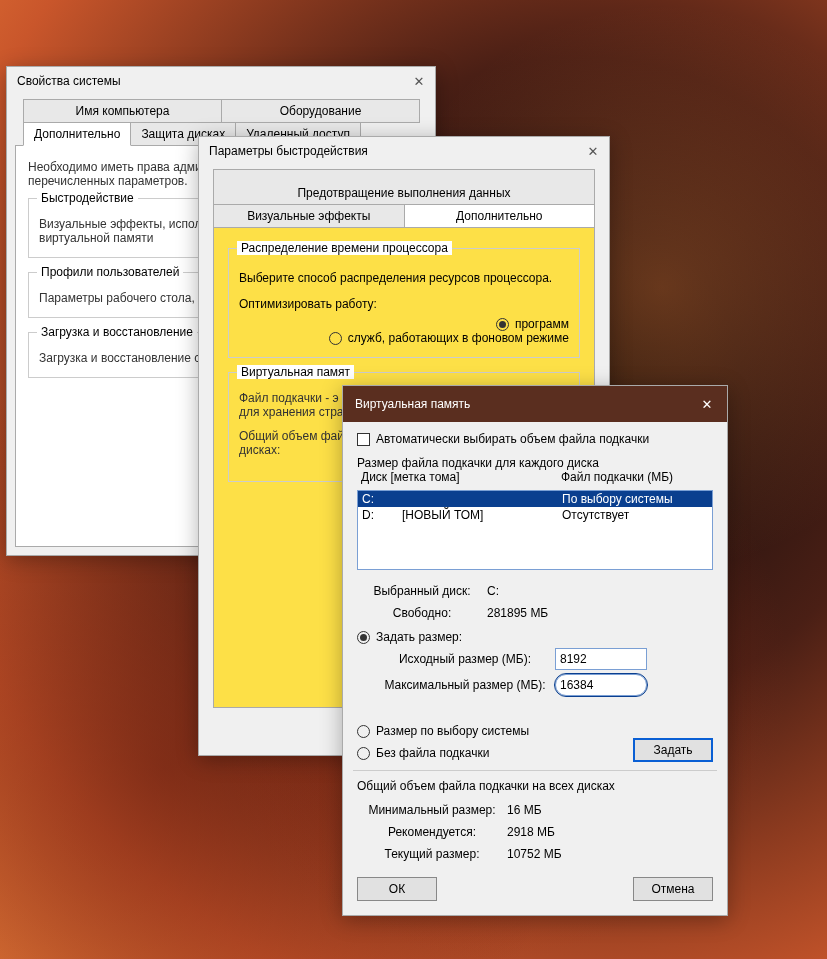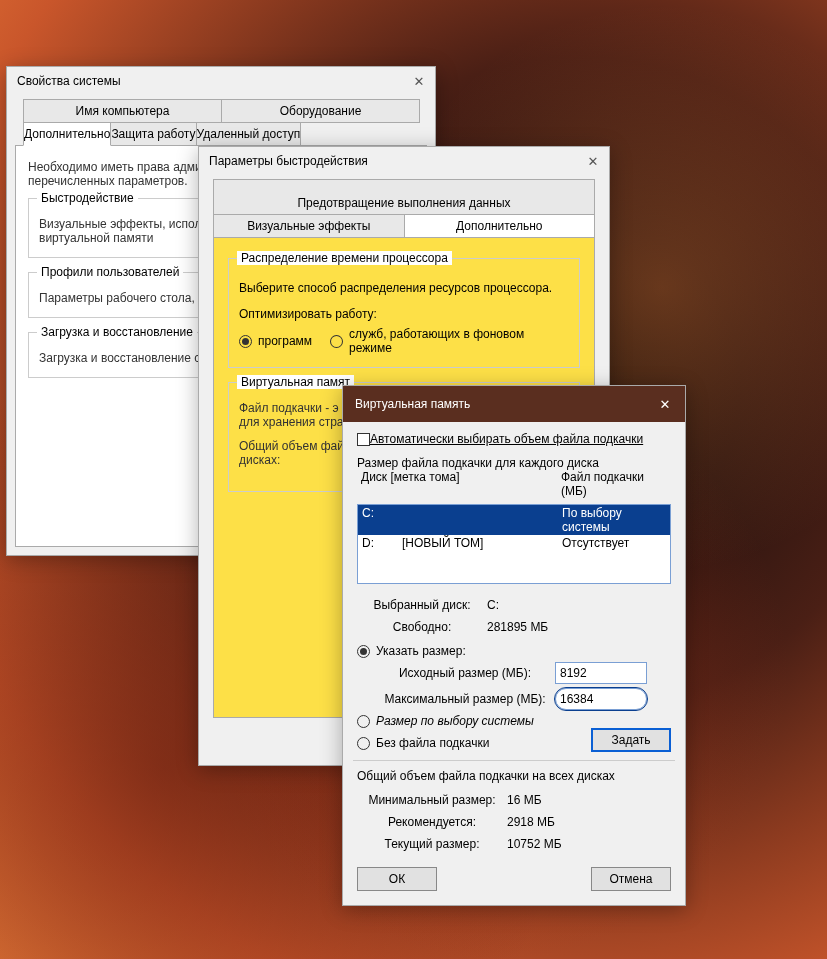--- a/index.html
+++ b/index.html
@@ -8,34 +8,34 @@
   radial-gradient(circle at 80% 30%, rgba(255,140,60,.3), transparent 30%),
   radial-gradient(circle at 60% 70%, rgba(180,50,20,.4), transparent 35%),
   radial-gradient(circle at 20% 80%, rgba(90,20,10,.5), transparent 40%); }
 .window { position: absolute; background: #f0f0f0; border: 1px solid #aaa; box-shadow: 0 4px 20px rgba(0,0,0,.3); display: flex; flex-direction: column; }
 .titlebar { display: flex; align-items: center; justify-content: space-between; padding: 6px 8px 4px 10px; }
 .titlebar.dark { background: #5a2e1f; color: #fff; padding: 8px 6px 8px 12px; }
 .titlebar-text { font-size: 12px; }
 .close-x { width: 16px; height: 16px; display:flex;align-items:center;justify-content:center; cursor:pointer; font-size:13px; color:#555; }
 .close-x.white { color:#fff; width:28px; height:20px; }
 .tabstrip { display:flex; margin: 0 8px; }
-.tab { padding: 4px 0; border:1px solid #aaa; background:#e8e8e8; margin-right:-1px; cursor:pointer; position:relative; }
+.tab { padding: 4px 10px; border:1px solid #aaa; background:#e8e8e8; margin-right:-1px; cursor:pointer; position:relative; }
 .tab.active { background:#fff; border-bottom:1px solid #fff; z-index:2; }
 .tabstrip.row2 { margin-top:-1px; }
 .body-pane { background:#fff; border:1px solid #aaa; margin:0 8px 8px 8px; padding:10px 12px; flex:1; position:relative; }
 .groupbox { border:1px solid #ccc; margin:8px 0 14px 0; padding:18px 10px 12px 10px; position:relative; }
 .groupbox-title { position:absolute; top:-8px; left:8px; background:#fff; padding:0 4px; }
 .note { margin: 4px 0 10px 0; }
-.radio-row { display:flex; align-items:center; gap:18px; margin-top:6px; }
+.radio-row { display:flex; align-items:flex-end; margin-top:6px;flex-direction:column; }
 .radio { display:flex; align-items:center; gap:6px; cursor:pointer; }
 .radio-dot { width:13px; height:13px; border:1px solid #333; border-radius:50%; display:flex;align-items:center;justify-content:center; }
 .radio-dot.checked::after { content:""; width:7px; height:7px; background:#333; border-radius:50%; }
-.vm-window { left:342px; top:385px; width:344px; background:#f0f0f0; }
+.vm-window { left:342px; top:385px; width:386px; background:#f0f0f0; }
 .vm-body { padding:10px 14px 14px 14px; background:#f0f0f0; display:flex; flex-direction:column; }
-.checkbox { display:flex; align-items:center; cursor:pointer; margin-bottom:10px;text-decoration:underline; }
+.checkbox { display:flex; align-items:center; gap:6px; cursor:pointer; margin-bottom:10px; }
 .checkbox-box { width:13px; height:13px; border:1px solid #333; background:#fff; }
 .listbox { border:1px solid #7a9fd4; background:#fff; height:80px; margin:4px 0 10px 0; overflow:hidden; }
 .list-header { display:flex; padding:0 4px; margin-bottom:2px; }
 .list-header span:first-child { flex:0 0 200px; }
 .list-row { display:flex; padding:1px 4px; }
 .list-row span:first-child { flex:0 0 40px; }
 .list-row span:nth-child(2){ flex:0 0 160px; }
 .list-row.selected { background:#0a3f8f; color:#fff; }
 .row { display:flex; align-items:center; margin:4px 0; }
 .row .lbl { flex:0 0 180px;text-align:center; }
@@ -59,42 +59,42 @@
     <span class="titlebar-text">Свойства системы</span>
     <span class="close-x">✕</span>
   </div>
   <div style="margin:6px 8px 0 8px;">
     <div class="tabstrip" style="justify-content:center;">
       <div class="tab" style="flex:1; text-align:center;">Имя компьютера</div>
       <div class="tab" style="flex:1; text-align:center;">Оборудование</div>
     </div>
     <div class="tabstrip row2">
       <div class="tab active">Дополнительно</div>
-      <div class="tab">Защита работу</div>
+      <div class="tab">Защита дисках</div>
       <div class="tab">Удаленный доступ</div>
     </div>
   </div>
   <div class="body-pane" style="margin-top:-1px;">
     <div class="note partial">Необходимо иметь права админ...<br>перечисленных параметров.</div>
     <div class="groupbox">
       <span class="groupbox-title">Быстродействие</span>
       <div class="partial">Визуальные эффекты, исполь...<br>виртуальной памяти</div>
     </div>
     <div class="groupbox">
       <span class="groupbox-title">Профили пользователей</span>
       <div class="partial">Параметры рабочего стола, от...</div>
     </div>
     <div class="groupbox">
       <span class="groupbox-title">Загрузка и восстановление</span>
       <div class="partial">Загрузка и восстановление си...</div>
     </div>
   </div>
 </div>
 
-<div class="window" style="left:198px; top:146px; width:412px; height:620px;">
+<div class="window" style="left:198px; top:136px; width:412px; height:620px;">
   <div class="titlebar">
     <span class="titlebar-text">Параметры быстродействия</span>
     <span class="close-x">✕</span>
   </div>
   <div style="text-align:center; padding:16px 0 0 0; border:1px solid #aaa; margin:6px 14px -1px 14px; background:#e8e8e8;">
     <span style="display:block; padding-bottom:4px;">Предотвращение выполнения данных</span>
   </div>
   <div class="perf-tabs-container" style="display:flex; margin-top:0;">
     <div class="ptab" style="flex:1; text-align:center; padding:4px 0; border:1px solid #aaa; background:#e8e8e8;">Визуальные эффекты</div>
     <div class="ptab" style="flex:1; text-align:center; padding:4px 0; border:1px solid #aaa; border-left:none; background:#fff; position:relative;">Дополнительно</div>
@@ -155,34 +155,34 @@
       <span class="lbl" style="flex:0 0 130px;">Выбранный диск:</span>
       <span class="val">C:</span>
     </div>
     <div class="row">
       <span class="lbl" style="flex:0 0 130px;">Свободно:</span>
       <span class="val">281895 МБ</span>
     </div>
 
     <div class="radio" style="margin-top:6px;">
       <span class="radio-dot checked"></span>
-      <span>Указать размер:</span>
+      <span>Задать размер:</span>
     </div>
     <div class="sizeblock">
       <div class="row">
         <span class="lbl">Исходный размер (МБ):</span>
         <input class="input-field" value="8192" style="">
       </div>
       <div class="row">
         <span class="lbl">Максимальный размер (МБ):</span>
         <input class="input-field focus" value="16384" style="">
       </div>
     </div>
 
-    <div class="radio" style="margin-top:0;font-style:italic;">
+    <div class="radio" style="margin-top:24px;">
       <span class="radio-dot"></span>
       <span>Размер по выбору системы</span>
     </div>
     <div style="display:flex; align-items:center; justify-content:space-between;">
       <div class="radio" style="margin-top:6px;">
         <span class="radio-dot"></span>
         <span>Без файла подкачки</span>
       </div>
       <div class="btn primary">Задать</div>
     </div>

